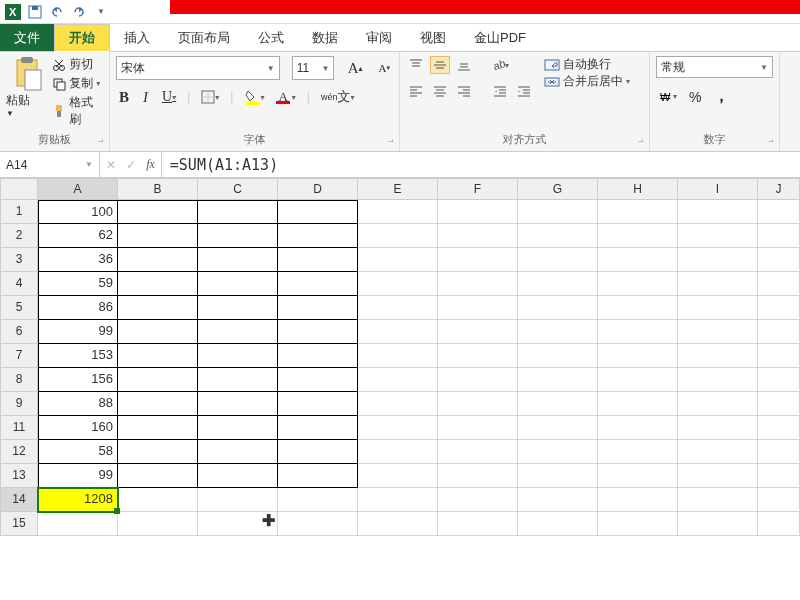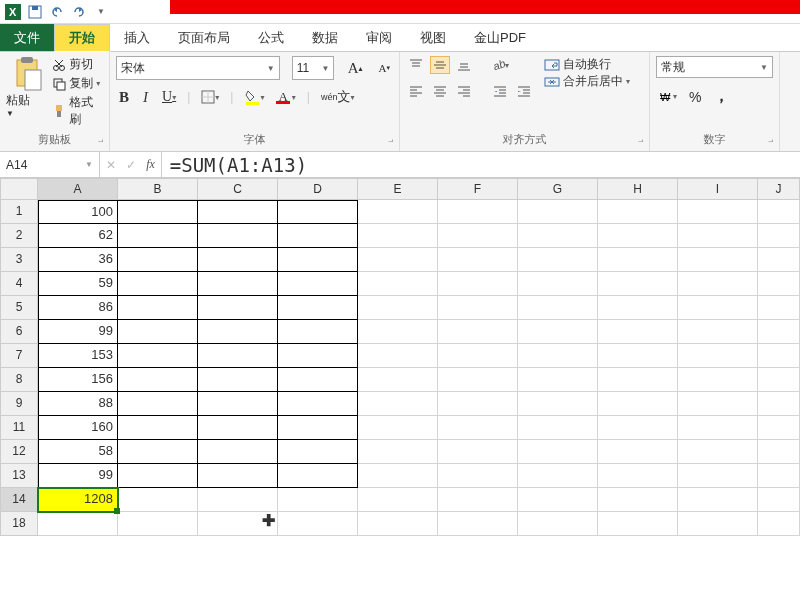--- a/index.html
+++ b/index.html
@@ -40,21 +40,21 @@
 .align-right div{display:flex;align-items:center;gap:3px;cursor:pointer}
 .num-group{width:130px}
 .num-row1{display:flex;align-items:center;margin-bottom:6px}
 .num-fmt{flex:1;height:22px;border:1px solid #aaa;background:#fff;padding:0 4px;display:flex;align-items:center;justify-content:space-between}
 .num-row2{display:flex;gap:6px}
 .formula-bar{height:26px;border-bottom:1px solid #ccc;display:flex;align-items:stretch}
 .namebox{width:100px;border-right:1px solid #ccc;display:flex;align-items:center;padding:0 6px;justify-content:space-between}
 .namebox .dd{color:#999}
 .fb-btns{display:flex;align-items:center;border-right:1px solid #ccc;padding:0 6px;gap:10px;color:#bbb}
 .fb-btns .fx{font-style:italic;font-family:serif;color:#555}
-.formula-input{flex:1;padding:0 8px;display:flex;align-items:center;font-size:19px;font-family:Consolas,monospace}
+.formula-input{flex:1;padding:0 8px;display:flex;align-items:center;font-size:15px;font-family:Consolas,monospace}
 .sheet{position:relative}
 .col-headers{display:flex;height:22px}
 .corner{width:38px;border:1px solid #ccc;background:#f0f0f0}
 .ch{border:1px solid #ccc;border-left:none;background:#f0f0f0;text-align:center;line-height:20px;font-size:12px}
 .ch.sel{background:#d8d8d8}
 .ch.A{width:80px}.ch.B{width:80px}.ch.C{width:80px}.ch.D{width:80px}.ch.E{width:80px}.ch.F{width:80px}.ch.G{width:80px}.ch.H{width:80px}.ch.I{width:80px}.ch.J{width:42px}
 .rows{}
 .row{display:flex;height:24px}
 .rh{width:38px;border:1px solid #ccc;border-top:none;background:#f0f0f0;text-align:center;line-height:22px;font-size:12px}
 .rh.sel{background:#d8d8d8}
@@ -533,21 +533,21 @@
         <div class="cell C"></div>
         <div class="cell D"></div>
         <div class="cell E"></div>
         <div class="cell F"></div>
         <div class="cell G"></div>
         <div class="cell H"></div>
         <div class="cell I"></div>
         <div class="cell J"></div>
       </div>
       <div class="row">
-        <div class="rh">18</div>
+        <div class="rh">15</div>
         <div class="cell A"></div>
         <div class="cell B"></div>
         <div class="cell C"></div>
         <div class="cell D"></div>
         <div class="cell E"></div>
         <div class="cell F"></div>
         <div class="cell G"></div>
         <div class="cell H"></div>
         <div class="cell I"></div>
         <div class="cell J"></div>

